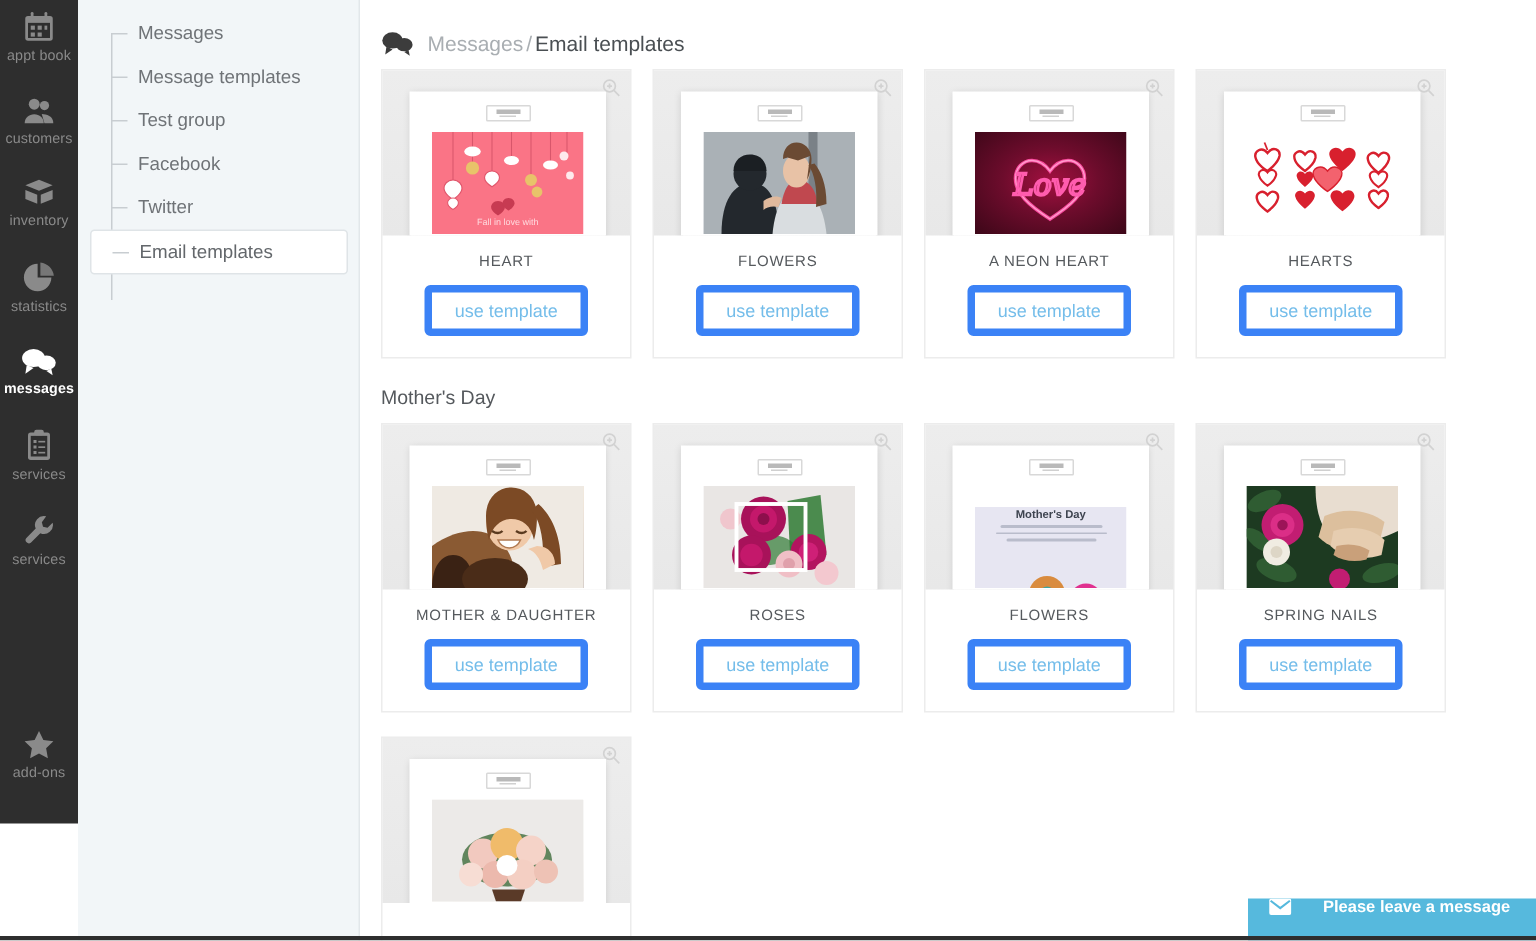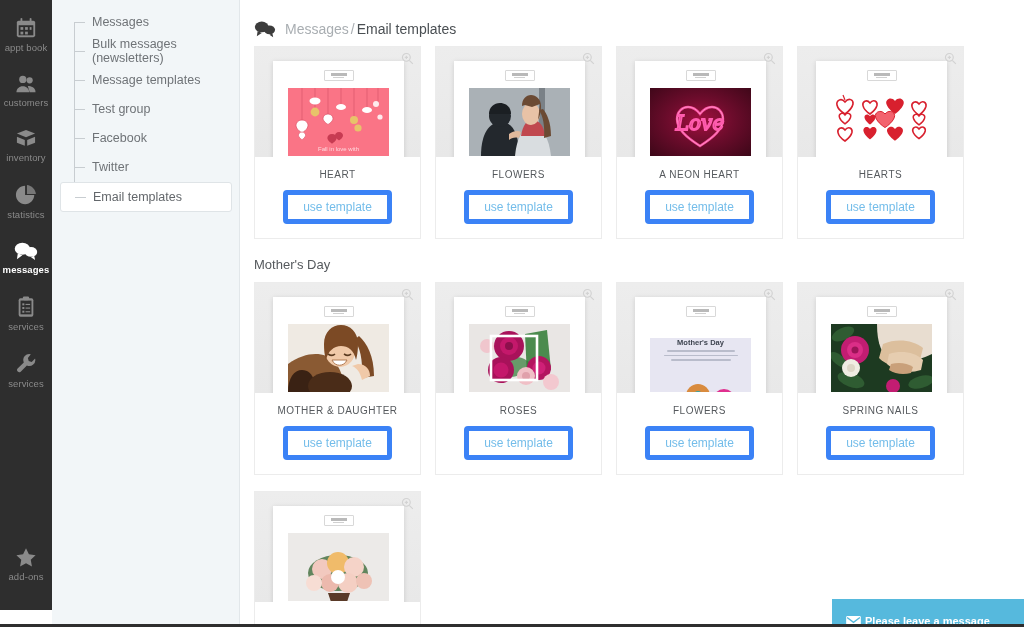--- a/index.html
+++ b/index.html
@@ -6,24 +6,24 @@
   html, body {
     width: 1024px; height: 627px;
     font-family: "Liberation Sans", sans-serif;
     background: #ffffff;
     overflow: hidden;
   }
   .app { display: flex; width: 1024px; height: 627px; position: relative; }
 
   
   .rail {
-    width: 52px; flex: 0 0 52px; height: 610px;
+    width: 52px; flex: 0 0 52px; height: 549px;
     background: #2e2e2e;
     display: flex; flex-direction: column; align-items: center;
-    padding-top: 10px;
+    padding-top: 0;
     position: relative;
     text-align: center;
   }
   .rail-item {
     width: 52px; padding: 7px 0 6px;
     display: flex; flex-direction: column; align-items: center;
     color: #8a8a8a; cursor: pointer; margin-bottom: 8px;
   }
   .rail-item .glyph { display: block; line-height: 1; margin-bottom: 3px; }
   .rail-item .glyph svg { display: block; }
@@ -150,21 +150,21 @@
     height: 1.5px; background: #b9bccb; margin: 3px auto 0; border-radius: 1px;
   }
   .art-nails { background: linear-gradient(150deg,#2c4a2a 0%,#1d3420 60%,#16281a 100%); }
   .art-bouquet { background: linear-gradient(170deg,#efecea 0%,#e3dedb 60%,#cfc7c2 100%); }
 
   
   .chat-widget {
     position: absolute; right: 0; bottom: 0;
     width: 192px; height: 28px;
     background: #56b9dd;
-    display: flex; align-items: flex-end; gap: 4px;
+    display: flex; align-items: flex-start; gap: 21px;
     padding-left: 14px;
     cursor: pointer; z-index: 40;
   }
   .chat-widget .env { color: #ffffff; line-height: 0; }
   .chat-label { color: #ffffff; font-size: 11px; font-weight: bold; }
 
   .bottom-edge {
     position: absolute; left: 0; right: 0; bottom: 0; height: 3px;
     background: #2e2e2e; z-index: 50;
   }
@@ -274,23 +274,20 @@
       </span>
       <span class="rail-label">add-ons</span>
     </div>
   </div>
 
   <div class="subnav">
     <div class="subnav-list">
       <div class="tree-line"></div>
       <div class="nav-item">
         <span>Messages</span>
-      </div>
-      <div class="nav-item">
-        <span>Bulk messages (newsletters)</span>
       </div>
       <div class="nav-item">
         <span>Message templates</span>
       </div>
       <div class="nav-item">
         <span>Test group</span>
       </div>
       <div class="nav-item">
         <span>Facebook</span>
       </div>

